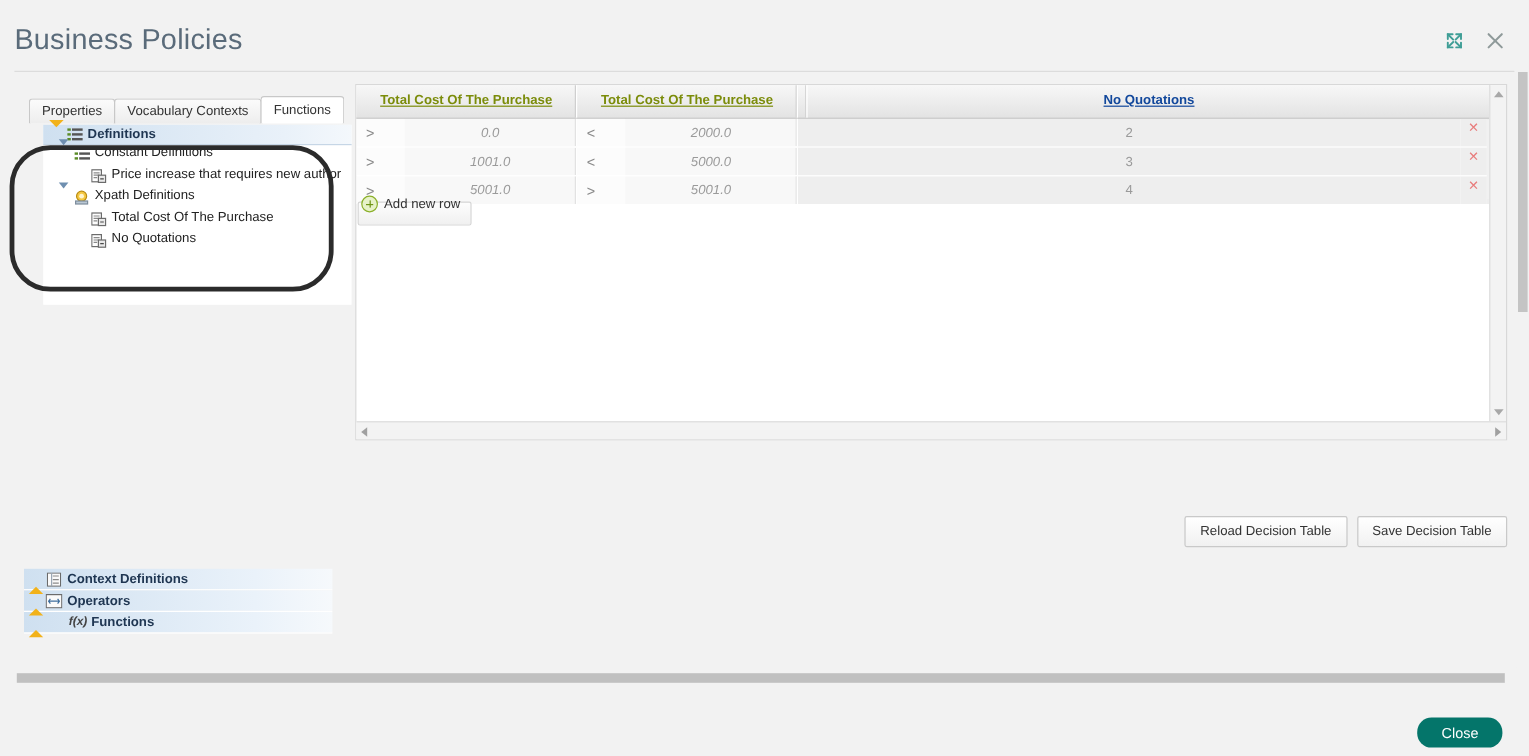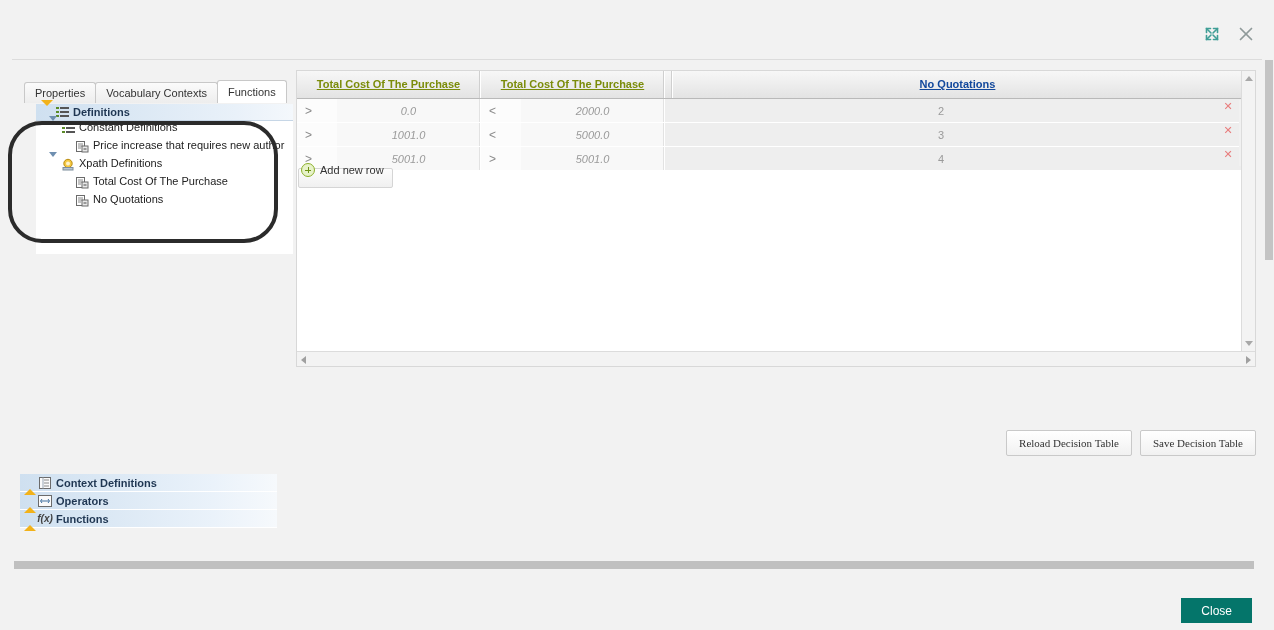--- a/index.html
+++ b/index.html
@@ -171,47 +171,48 @@
     border-left:4px solid transparent;border-right:4px solid transparent;border-bottom:5px solid #a8a8a8; cursor:pointer;}
   #ov-dn { position:absolute; left:3px; bottom:20px; width:0;height:0;
     border-left:4px solid transparent;border-right:4px solid transparent;border-top:5px solid #a8a8a8; cursor:pointer;}
 
   
   #tablebtns { position: absolute; right: 18px; top: 430px; display: flex; gap: 8px; }
   .btn {
     height: 26px; padding: 0 12px; font-size: 11px; color: #333;
     background: linear-gradient(#ffffff,#f1f1f1);
     border: 1px solid #c9c9c9; border-radius: 2px; cursor: pointer;
-    font-family: Liberation Serif, serif;
+    font-family: Liberation Sans, sans-serif;
   }
 
   
   #page-vscroll {
     position: absolute; right: 0; top: 60px; width: 10px; height: 508px;
     background: #f2f2f2;
   }
   #page-vthumb { position: absolute; left: 1px; top: 0; width: 8px; height: 200px; background: #c4c4c4; cursor: pointer; }
   #page-hscroll {
     position: absolute; left: 0; bottom: 58px; width: 1264px; height: 16px; background: #f2f2f2;
   }
   #page-hthumb { position: absolute; left: 14px; top: 5px; width: 1240px; height: 8px; background: #c0c0c0; cursor: pointer; }
 
   
   #close-btn {
     position: absolute; right: 22px; bottom: 7px;
     height: 25px; padding: 0 20px;
     background: #04756a; color: #ffffff; font-size: 12px;
-    border: none; border-radius: 0; cursor: pointer;
+    border: none; border-radius: 12px; cursor: pointer;
     font-family: "Liberation Sans", sans-serif;
   }
 </style>
 </head>
 <body>
 
 <div id="titlebar">
+  <div id="page-title">Business Policies</div>
   <div id="title-divider"></div>
   <div id="win-controls">
     <span class="win-btn">
       <svg width="20" height="20" viewBox="0 0 20 20">
         <g stroke="#3f9e96" stroke-width="1.6" fill="none" stroke-linecap="round">
           <path d="M8.5 4.5 H4.5 V8.5"></path>
             <path d="M4.5 4.5 L9 9"></path>
           <path d="M11.5 4.5 H15.5 V8.5"></path>
             <path d="M15.5 4.5 L11 9"></path>
           <path d="M8.5 15.5 H4.5 V11.5"></path>
@@ -363,21 +364,21 @@
     <span class="ico">
       <svg width="14" height="12" viewBox="0 0 14 12">
         <rect x="0.5" y="0.5" width="13" height="11" fill="#fafafa" stroke="#6b6b6b"></rect>
         <path d="M4 4 L2.5 6 L4 8 M10 4 L11.5 6 L10 8 M3 6 H11" stroke="#3f6f9e" fill="none"></path>
       </svg>
     </span>
     <span class="lbl">Operators</span>
   </div>
   <div class="section-head">
     <span class="tw"><span class="tri-up-y"></span></span>
-    <span class="ico" style="font-style:italic;font-size:10px;color:#444;">f(x)</span>
+    <span class="ico" style="font-style:italic;font-size:10px;color:#444;margin-left:20px;">f(x)</span>
     <span class="lbl">Functions</span>
   </div>
 </div>
 
 <div id="tablepanel">
 
   <div id="grid-header">
     <div class="colhead cond" style="width:184px">Total Cost Of The Purchase</div>
     <div class="colhead cond" style="width:184px">Total Cost Of The Purchase</div>
     <div class="colhead blank" style="width:8px"></div>

